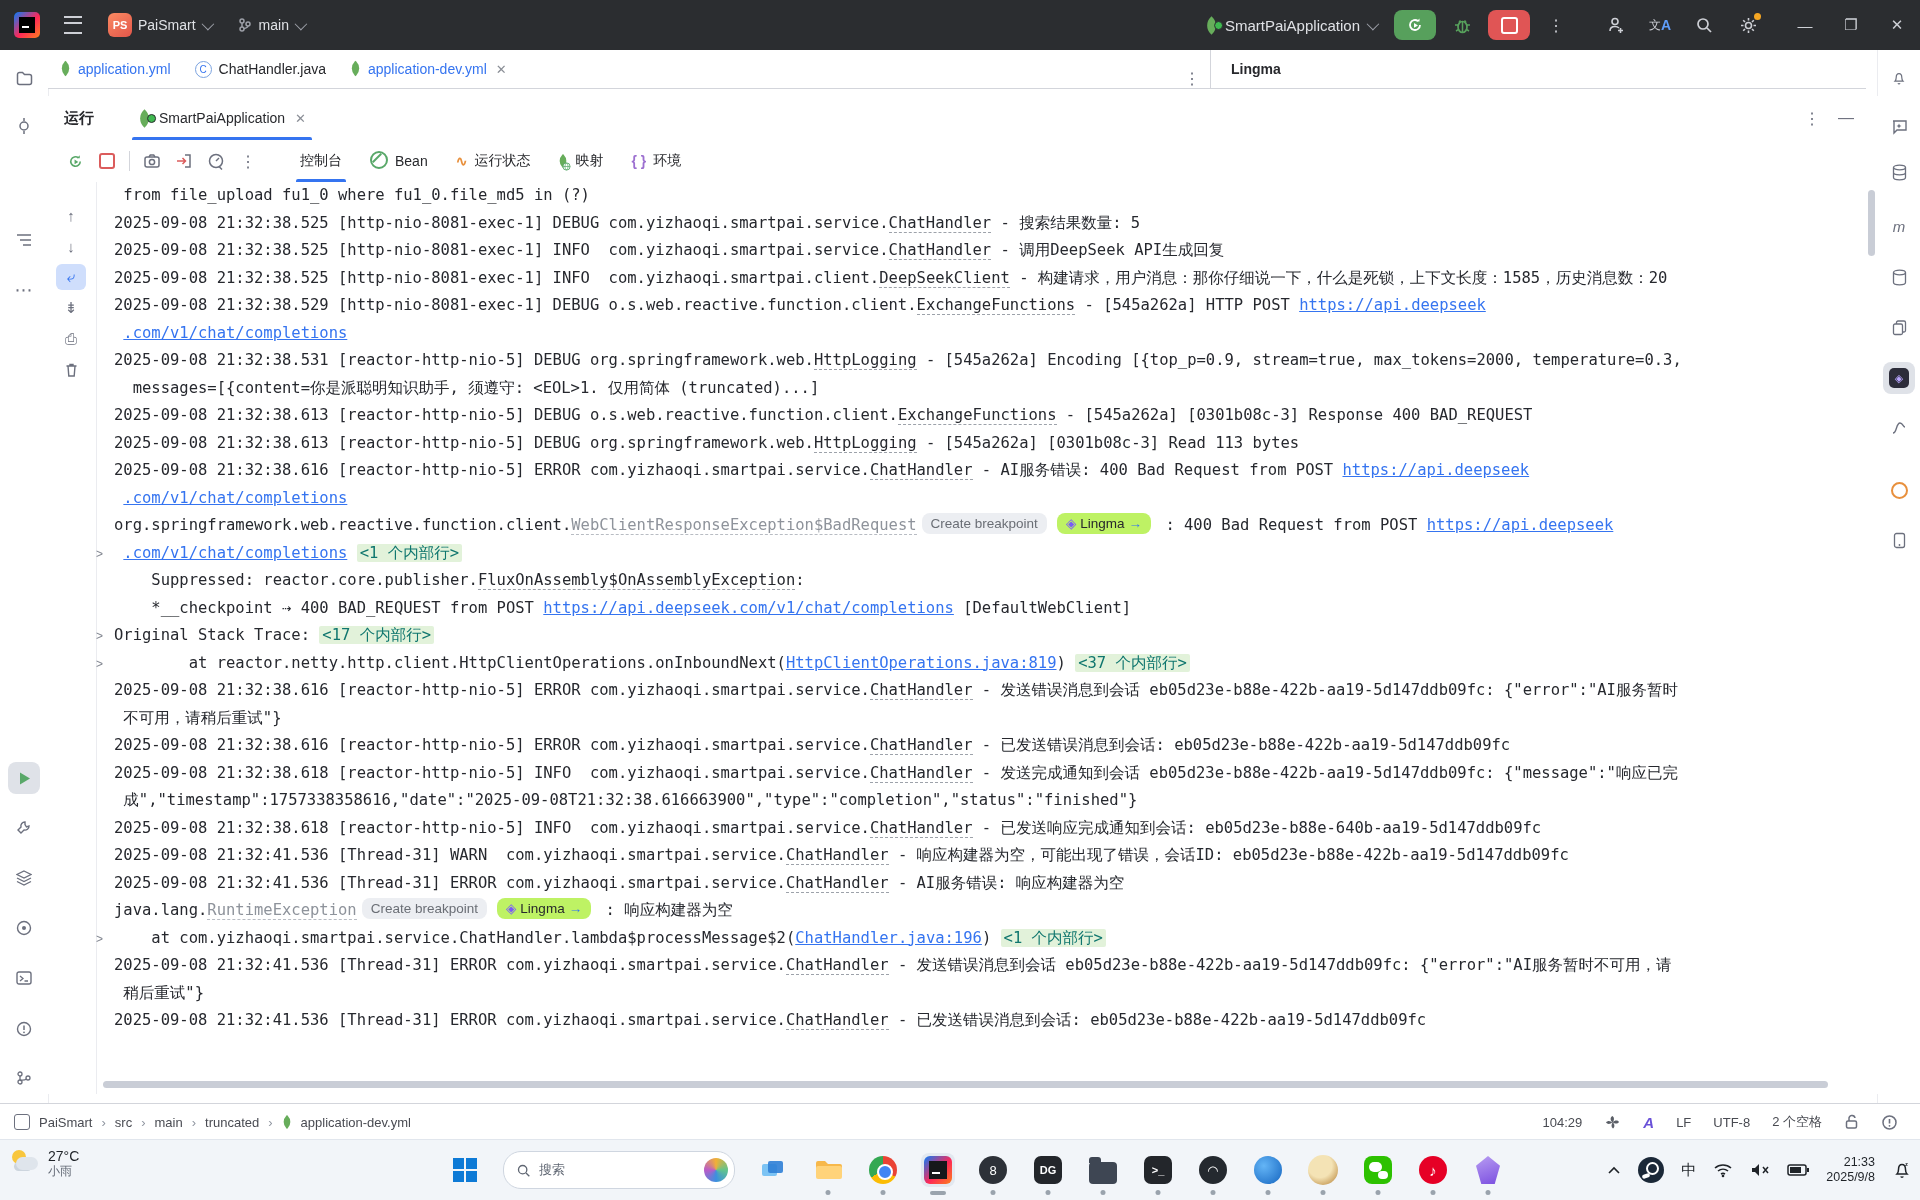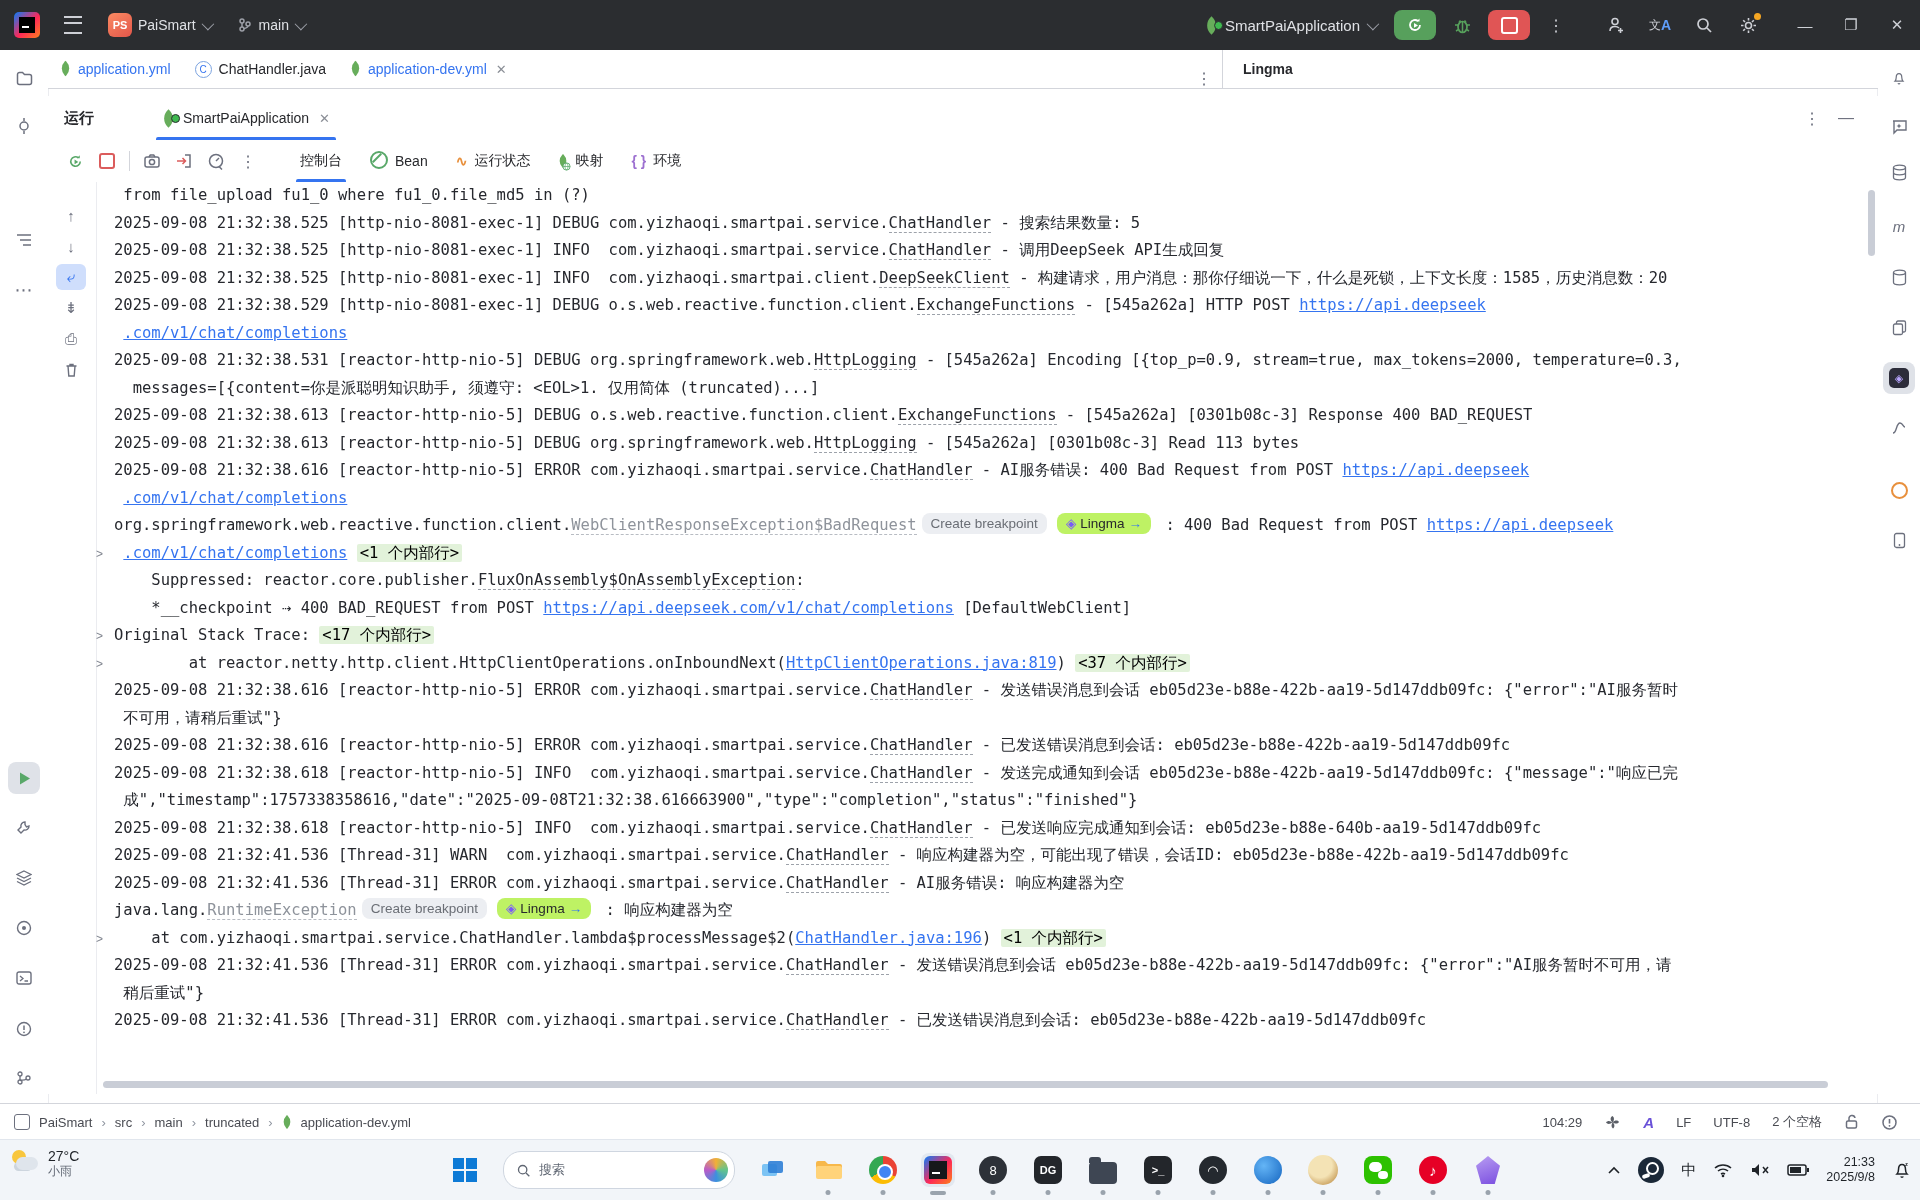--- a/index.html
+++ b/index.html
@@ -31,30 +31,30 @@
   .gear-dot:after{content:"";position:absolute;top:3px;right:9px;width:7px;height:7px;border-radius:50%;background:#f5a623;}
   .winctl{width:46px;height:50px;display:flex;align-items:center;justify-content:center;color:#ced0d6;font-size:15px;}
   .kebab{color:#ced0d6;font-size:16px;letter-spacing:0;}
   
   #left-strip{top:50px;left:0;width:48px;bottom:96px;background:#fff;border-right:1px solid #ebecf0;}
   #right-strip{top:50px;right:0;width:42px;bottom:96px;background:#fff;border-left:1px solid #ebecf0;}
   .strip-ico{position:absolute;left:50%;transform:translateX(-50%);width:32px;height:32px;border-radius:8px;
      display:flex;align-items:center;justify-content:center;color:#6c707e;font-size:16px;}
   .strip-ico.active{background:#dfe2e8;}
   
-  #tabrow{top:50px;left:48px;right:42px;height:38px;background:#fff;border-bottom:1px solid #d3d5db;display:flex;align-items:flex-end;}
+  #tabrow{top:50px;left:48px;right:54px;height:38px;background:#fff;border-bottom:1px solid #d3d5db;display:flex;align-items:flex-end;}
   .etab{display:flex;align-items:center;gap:7px;padding:0 12px;height:100%;font-size:14px;}
   .etab .name.mod{color:#3574f0;}
   .cicon{width:15px;height:15px;border-radius:50%;border:1.4px solid #7ba3e0;color:#3574f0;font-size:10px;display:flex;align-items:center;justify-content:center;}
   .xclose{color:#8a8e96;font-size:13px;margin-left:2px;}
   #tab-kebab{margin-left:auto;color:#6c707e;font-size:16px;padding:0 10px;}
   #lingma-head{display:flex;align-items:center;height:100%;border-left:1px solid #d3d5db;padding-left:20px;width:635px;}
   #lingma-title{font-size:14px;font-weight:600;color:#27282c;}
   
-  #runheader{top:96px;left:48px;right:42px;height:44px;background:#fff;display:flex;align-items:center;gap:24px;}
+  #runheader{top:96px;left:48px;right:42px;height:44px;background:#fff;display:flex;align-items:center;}
   #run-label{font-size:15px;font-weight:bold;margin-left:16px;}
   #run-tab{display:flex;align-items:center;gap:8px;margin-left:38px;height:100%;position:relative;padding:0 6px;}
   #run-tab .ul{position:absolute;left:0;right:0;bottom:0;height:3px;background:#3574f0;border-radius:2px 2px 0 0;}
   #run-tab .name{font-size:14px;color:#27282c;}
   #rp-controls{margin-left:auto;display:flex;align-items:center;gap:18px;margin-right:24px;color:#6c707e;}
   
   #ctoolbar{top:140px;left:48px;right:42px;height:42px;background:#fff;border-bottom:1px solid #d3d5db;display:flex;align-items:center;}
   .ct-ico{width:30px;height:28px;display:flex;align-items:center;justify-content:center;margin:0 1px;}
   .vsep{width:1px;height:20px;background:#d3d5db;margin:0 6px;}
   .ctab{display:flex;align-items:center;gap:7px;height:100%;padding:0 14px;font-size:14px;color:#27282c;position:relative;}
@@ -69,21 +69,21 @@
   #cbar{position:absolute;left:0;top:0;bottom:0;width:48px;border-right:1px solid #ebecf0;}
   .cbar-ico{position:absolute;left:8px;width:30px;height:26px;border-radius:6px;display:flex;align-items:center;justify-content:center;color:#6c707e;font-size:15px;}
   .cbar-ico.sel{background:#cfdefc;color:#3574f0;}
   #clines{position:absolute;left:48px;top:0;right:0;bottom:0;overflow:hidden;
      font-family:"DejaVu Sans Mono",monospace;font-size:15.5px;line-height:27.5px;color:#26282e;}
   .cline{white-space:pre;height:27.5px;}
   .gexp{display:inline-block;width:18px;color:#80858f;font-size:12px;font-family:"Liberation Sans",sans-serif;}
   .sl{color:#3574f0;text-decoration:underline;}
   .sc{border-bottom:1px dashed #9da2aa;}
   .sg{color:#8e939b;border-bottom:1px dashed #b8bcc3;}
-  .sh{background:#e2f2da;color:#000000;border-radius:2px;padding:0 3px;}
+  .sh{background:#e2f2da;color:#0f766e;border-radius:2px;padding:0 3px;}
   .chip{display:inline-block;vertical-align:2px;background:#eceef2;color:#6a6e75;border-radius:8px;padding:1px 9px;
       font-family:"Liberation Sans",sans-serif;font-size:13.5px;line-height:19px;margin:0 5px;}
   .chip.lg{background:#bef264;color:#27282c;}
   .chip.lg .di{color:#7a5af8;margin-right:4px;}
   .chip.lg .ar{color:#3574f0;margin-left:4px;}
   #vscroll{position:absolute;right:3px;top:8px;width:7px;height:66px;border-radius:4px;background:#c9cdd6;}
   #hscroll{position:absolute;left:55px;right:50px;bottom:6px;height:7px;border-radius:4px;background:#c9cdd6;}
   
   #statusbar{left:0;right:0;bottom:60px;height:36px;background:#fff;border-top:1px solid #d3d5db;
      display:flex;align-items:center;font-size:13px;color:#494b52;}

